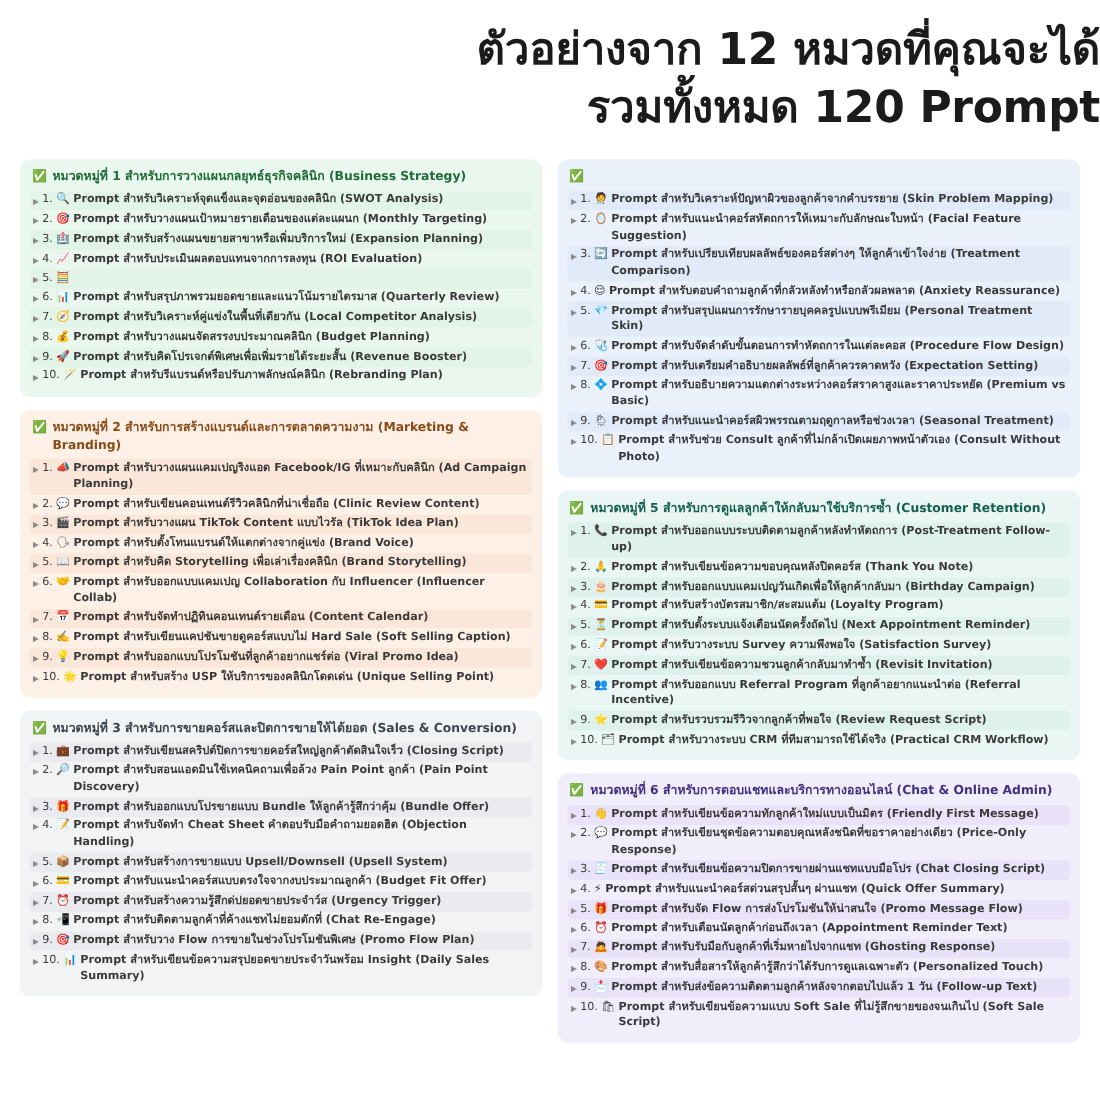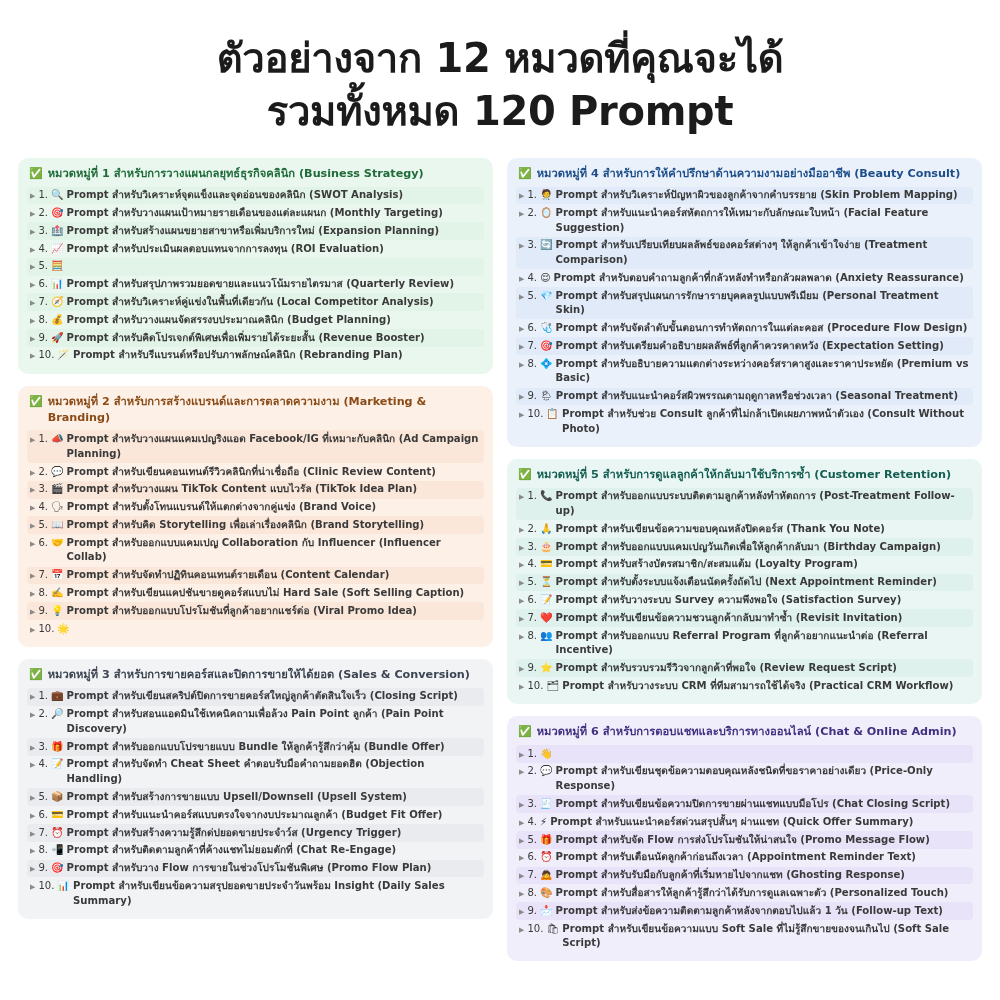--- a/index.html
+++ b/index.html
@@ -9,22 +9,22 @@
     background: #ffffff;
     font-family: "DejaVu Sans", "Liberation Sans", sans-serif;
   }
   .page {
     width: 1000px; height: 1000px;
     position: relative;
     padding: 0;
     overflow: hidden;
   }
   .title-wrap {
-    padding-top: 32px;
-    text-align: center;
+    padding-top: 19px;
+    text-align: right;
   }
   .title-line {
     font-size: 40px;
     font-weight: bold;
     color: #1b1b1b;
     line-height: 1.32;
     letter-spacing: -0.3px;
   }
   .columns {
     display: flex;
@@ -234,20 +234,21 @@
             <div class="item">
               <span class="arrow">▶</span>
               <span class="num">9.</span>
               <span class="emoji">💡</span>
               <span class="txt">Prompt สำหรับออกแบบโปรโมชันที่ลูกค้าอยากแชร์ต่อ (Viral Promo Idea)</span>
             </div>
             <div class="item">
               <span class="arrow">▶</span>
               <span class="num">10.</span>
               <span class="emoji">🌟</span>
+              <span class="txt">Prompt สำหรับสร้าง USP ให้บริการของคลินิกโดดเด่น (Unique Selling Point)</span>
             </div>
           </div>
         </div>
         <div class="card c-grey">
           <div class="cat-head">
             <span class="check">✅</span>
             <span class="cat-text">หมวดหมู่ที่ 3 สำหรับการขายคอร์สและปิดการขายให้ได้ยอด (Sales &amp; Conversion)</span>
           </div>
           <div class="items">
             <div class="item">
@@ -310,21 +311,20 @@
               <span class="emoji">📊</span>
               <span class="txt">Prompt สำหรับเขียนข้อความสรุปยอดขายประจำวันพร้อม Insight (Daily Sales Summary)</span>
             </div>
           </div>
         </div>
       </div>
     <div class="col" id="col1">
         <div class="card c-blue">
           <div class="cat-head">
             <span class="check">✅</span>
-            <span class="cat-text">หมวดหมู่ที่ 4 สำหรับการให้คำปรึกษาด้านความงามอย่างมืออาชีพ (Beauty Consult)</span>
           </div>
           <div class="items">
             <div class="item">
               <span class="arrow">▶</span>
               <span class="num">1.</span>
               <span class="emoji">🧑‍⚕️</span>
               <span class="txt">Prompt สำหรับวิเคราะห์ปัญหาผิวของลูกค้าจากคำบรรยาย (Skin Problem Mapping)</span>
             </div>
             <div class="item">
               <span class="arrow">▶</span>
@@ -453,20 +453,21 @@
         <div class="card c-lav">
           <div class="cat-head">
             <span class="check">✅</span>
             <span class="cat-text">หมวดหมู่ที่ 6 สำหรับการตอบแชทและบริการทางออนไลน์ (Chat &amp; Online Admin)</span>
           </div>
           <div class="items">
             <div class="item">
               <span class="arrow">▶</span>
               <span class="num">1.</span>
               <span class="emoji">👋</span>
+              <span class="txt">Prompt สำหรับเขียนข้อความทักลูกค้าใหม่แบบเป็นมิตร (Friendly First Message)</span>
             </div>
             <div class="item">
               <span class="arrow">▶</span>
               <span class="num">2.</span>
               <span class="emoji">💬</span>
               <span class="txt">Prompt สำหรับเขียนชุดข้อความตอบคุณหลังชนิดที่ขอราคาอย่างเดียว (Price-Only Response)</span>
             </div>
             <div class="item">
               <span class="arrow">▶</span>
               <span class="num">3.</span>

